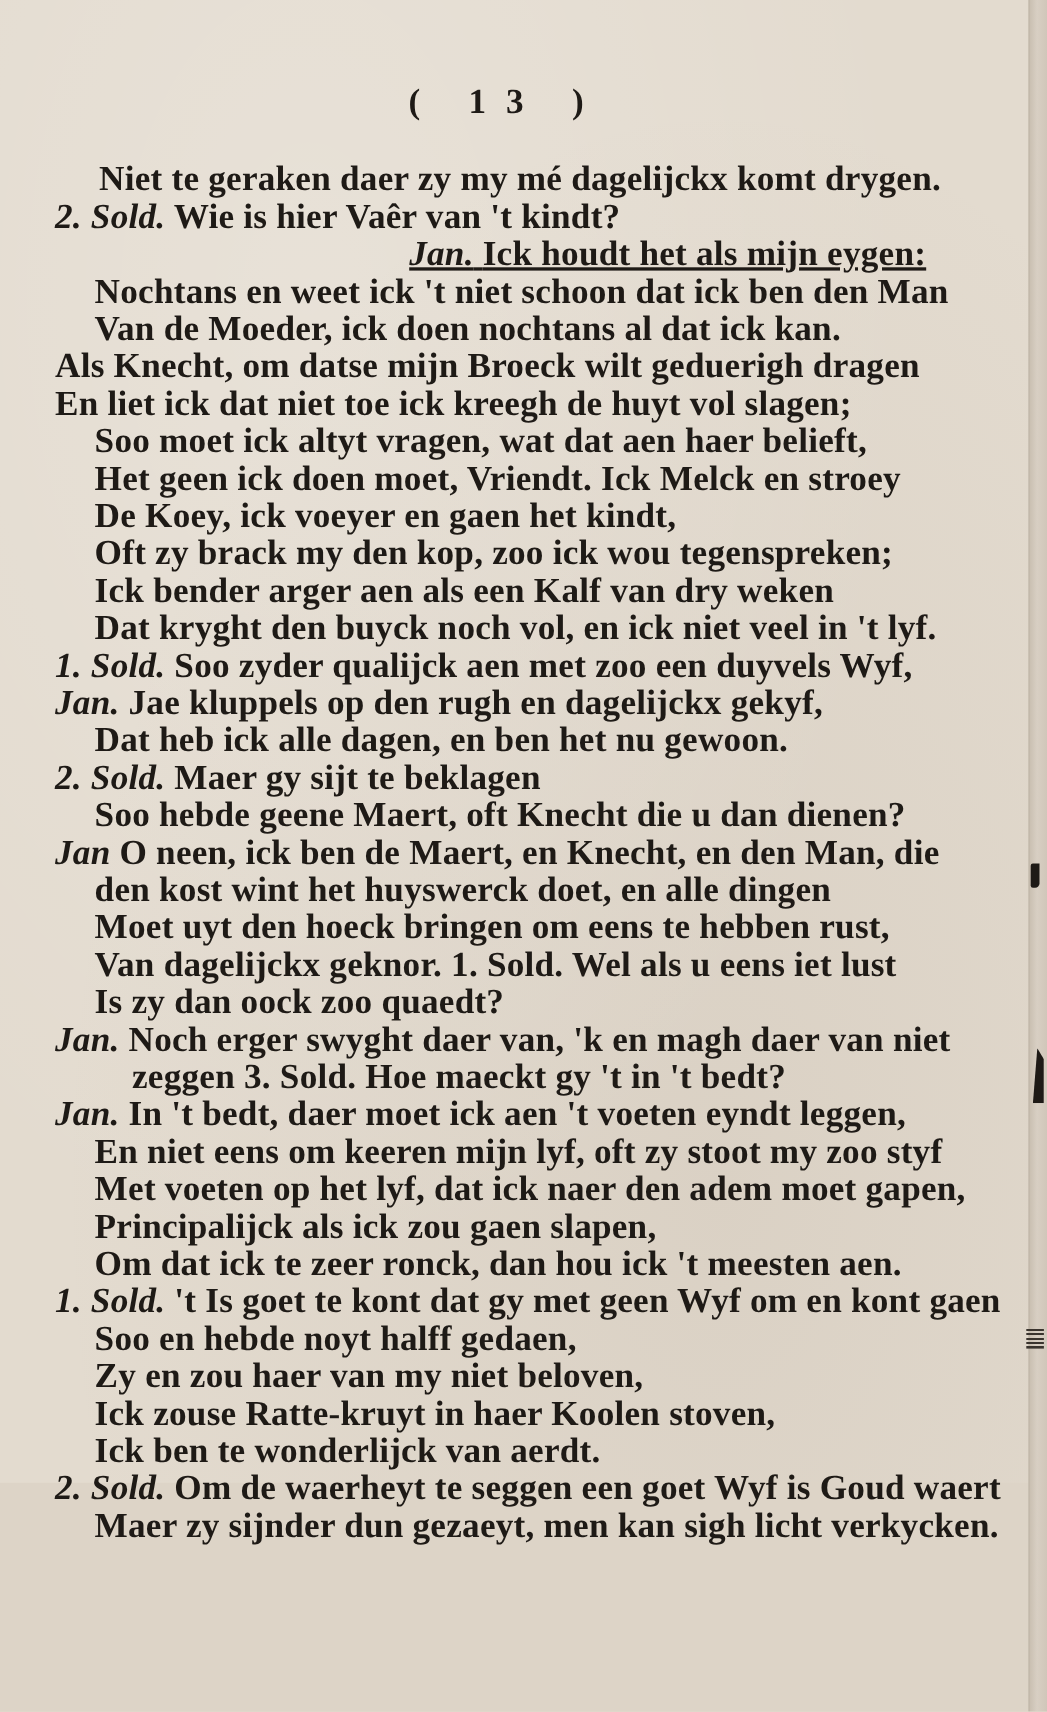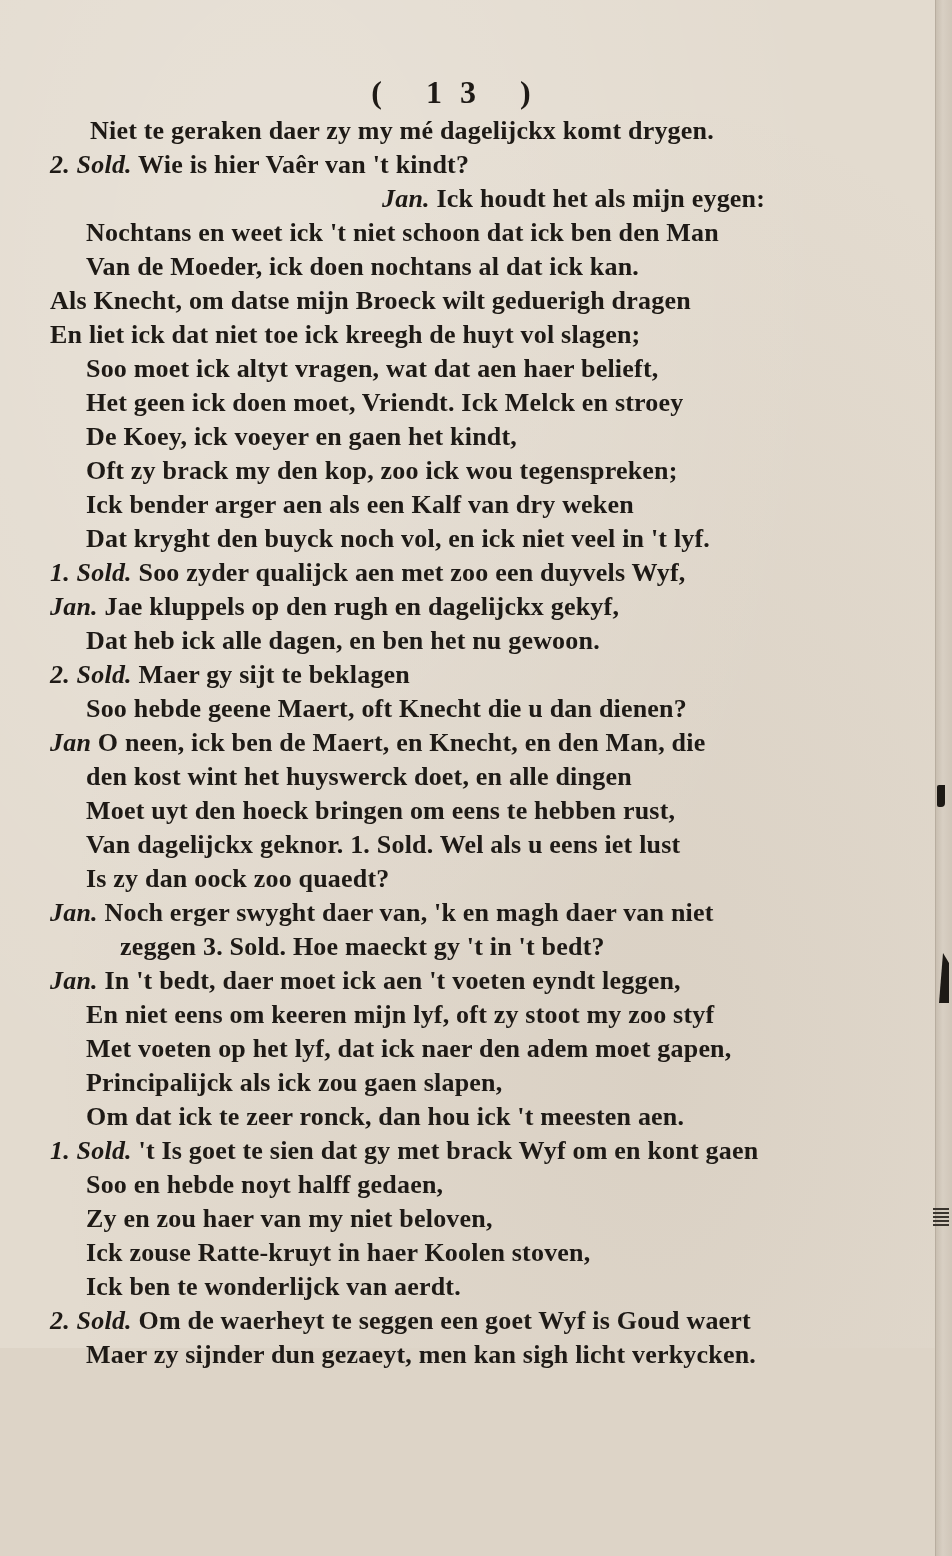--- a/index.html
+++ b/index.html
@@ -27,35 +27,36 @@
   .edge-mark.m2 { left: 939px; top: 953px; width: 10px; height: 50px; clip-path: polygon(40% 0, 100% 20%, 100% 100%, 0 100%); }
   .edge-mark.m3 { left: 933px; top: 1208px; width: 16px; height: 18px;
     background: repeating-linear-gradient(to bottom, #3a342e 0 2px, transparent 2px 4px); }
   .page-number {
     position: absolute; left: 360px; top: 74px; width: 200px; text-align: center;
     font-size: 32px; letter-spacing: 18px; font-weight: bold;
   }
   .lines { position: absolute; left: 0; top: 0; }
   .line {
     position: absolute; white-space: nowrap;
-    font-size: 26px; line-height: 30px; font-weight: bold;
+    font-size: 32px; line-height: 30px; font-weight: bold;
     letter-spacing: 0.2px;
+    margin-top: 31px;
   }
   .speaker { font-style: italic; font-weight: bold; }
   .ink { color: #1e1a16; }
 </style>
 </head>
 <body>
 
 <div class="page">
   <div class="page-number">( 13 )</div>
   <div class="lines" id="lines">
       <div class="line" style="left: 90px; top: 116px;"><span class="ink">Niet te geraken daer zy my mé dagelijckx komt drygen.</span></div>
       <div class="line" style="left: 50px; top: 150px;"><span class="speaker">2. Sold.</span> <span class="ink">Wie is hier Vaêr van 't kindt?</span></div>
-      <div class="line" style="left: 382px; top: 184px;"><span class="speaker">Jan.</span> <span class="ink">Ick houdt het als mijn eygen:</span></div>
+      <div class="line" style="left: 372px; top: 184px; text-decoration: underline;"><span class="speaker">Jan.</span> <span class="ink">Ick houdt het als mijn eygen:</span></div>
       <div class="line" style="left: 86px; top: 218px;"><span class="ink">Nochtans en weet ick 't niet schoon dat ick ben den Man</span></div>
       <div class="line" style="left: 86px; top: 252px;"><span class="ink">Van de Moeder, ick doen nochtans al dat ick kan.</span></div>
       <div class="line" style="left: 50px; top: 286px;"><span class="ink">Als Knecht, om datse mijn Broeck wilt geduerigh dragen</span></div>
       <div class="line" style="left: 50px; top: 320px;"><span class="ink">En liet ick dat niet toe ick kreegh de huyt vol slagen;</span></div>
       <div class="line" style="left: 86px; top: 354px;"><span class="ink">Soo moet ick altyt vragen, wat dat aen haer belieft,</span></div>
       <div class="line" style="left: 86px; top: 388px;"><span class="ink">Het geen ick doen moet, Vriendt. Ick Melck en stroey</span></div>
       <div class="line" style="left: 86px; top: 422px;"><span class="ink">De Koey, ick voeyer en gaen het kindt,</span></div>
       <div class="line" style="left: 86px; top: 456px;"><span class="ink">Oft zy brack my den kop, zoo ick wou tegenspreken;</span></div>
       <div class="line" style="left: 86px; top: 490px;"><span class="ink">Ick bender arger aen als een Kalf van dry weken</span></div>
       <div class="line" style="left: 86px; top: 524px;"><span class="ink">Dat kryght den buyck noch vol, en ick niet veel in 't lyf.</span></div>
@@ -69,21 +70,21 @@
       <div class="line" style="left: 86px; top: 796px;"><span class="ink">Moet uyt den hoeck bringen om eens te hebben rust,</span></div>
       <div class="line" style="left: 86px; top: 830px;"><span class="ink">Van dagelijckx geknor.    1. Sold. Wel als u eens iet lust</span></div>
       <div class="line" style="left: 86px; top: 864px;"><span class="ink">Is zy dan oock zoo quaedt?</span></div>
       <div class="line" style="left: 50px; top: 898px;"><span class="speaker">Jan.</span> <span class="ink">Noch erger swyght daer van, 'k en magh daer van niet</span></div>
       <div class="line" style="left: 120px; top: 932px;"><span class="ink">zeggen          3. Sold. Hoe maeckt gy 't in 't bedt?</span></div>
       <div class="line" style="left: 50px; top: 966px;"><span class="speaker">Jan.</span> <span class="ink">In 't bedt, daer moet ick aen 't voeten eyndt leggen,</span></div>
       <div class="line" style="left: 86px; top: 1000px;"><span class="ink">En niet eens om keeren mijn lyf, oft zy stoot my zoo styf</span></div>
       <div class="line" style="left: 86px; top: 1034px;"><span class="ink">Met voeten op het lyf, dat ick naer den adem moet gapen,</span></div>
       <div class="line" style="left: 86px; top: 1068px; text-align: center;"><span class="ink">Principalijck als ick zou gaen slapen,</span></div>
       <div class="line" style="left: 86px; top: 1102px;"><span class="ink">Om dat ick te zeer ronck, dan hou ick 't meesten aen.</span></div>
-      <div class="line" style="left: 50px; top: 1136px;"><span class="speaker">1. Sold.</span> <span class="ink">'t Is goet te sien dat gy met brack Wyf om en kont gaen</span></div>
+      <div class="line" style="left: 50px; top: 1136px;"><span class="speaker">1. Sold.</span> <span class="ink">'t Is goet te kont dat gy met geen Wyf om en kont gaen</span></div>
       <div class="line" style="left: 86px; top: 1170px;"><span class="ink">Soo en hebde noyt halff gedaen,</span></div>
       <div class="line" style="left: 86px; top: 1204px;"><span class="ink">Zy en zou haer van my niet beloven,</span></div>
       <div class="line" style="left: 86px; top: 1238px;"><span class="ink">Ick zouse Ratte-kruyt in haer Koolen stoven,</span></div>
       <div class="line" style="left: 86px; top: 1272px;"><span class="ink">Ick ben te wonderlijck van aerdt.</span></div>
       <div class="line" style="left: 50px; top: 1306px;"><span class="speaker">2. Sold.</span> <span class="ink">Om de waerheyt te seggen een goet Wyf is Goud waert</span></div>
       <div class="line" style="left: 86px; top: 1340px; text-align: right;"><span class="ink">Maer zy sijnder dun gezaeyt, men kan sigh licht verkycken.</span></div>
     </div>
 </div>
 <div class="edge"></div>
 <div class="edge-mark m1"></div>

